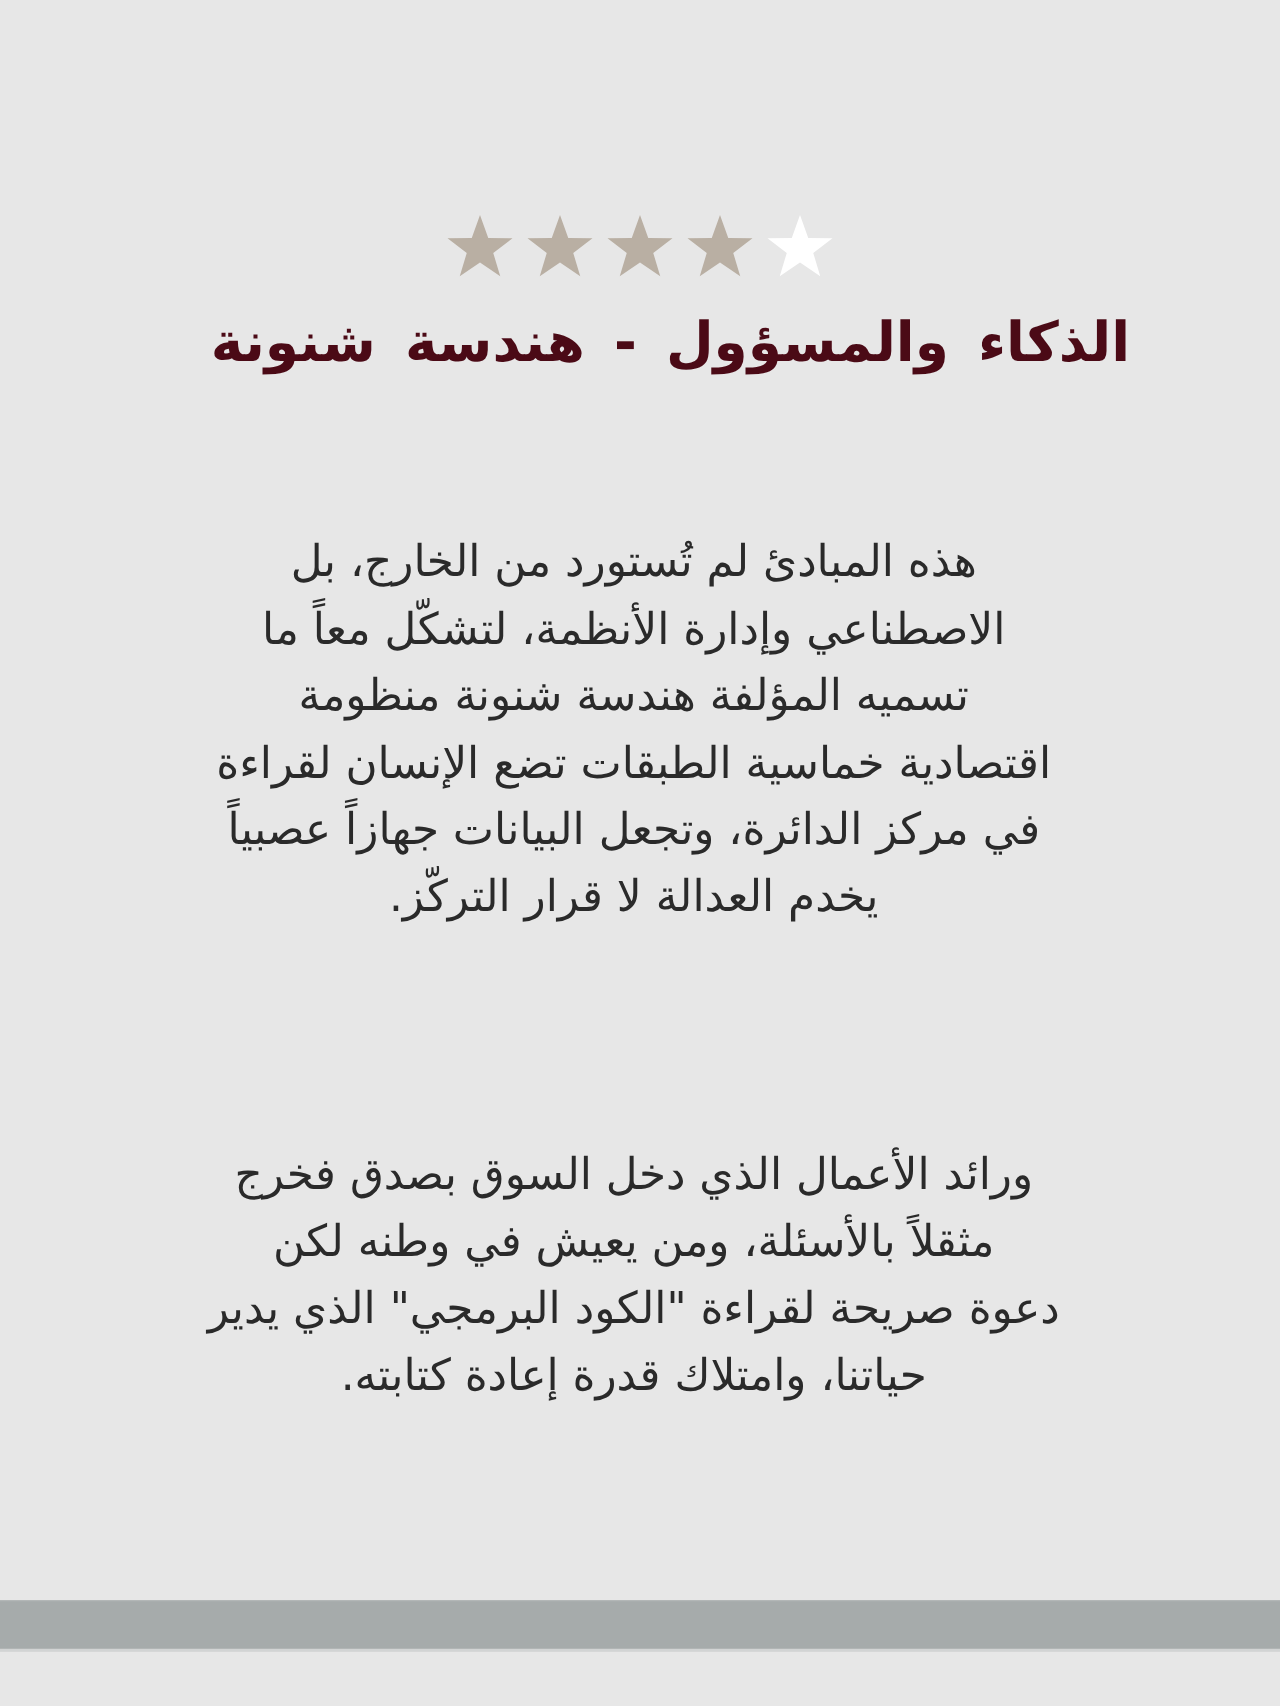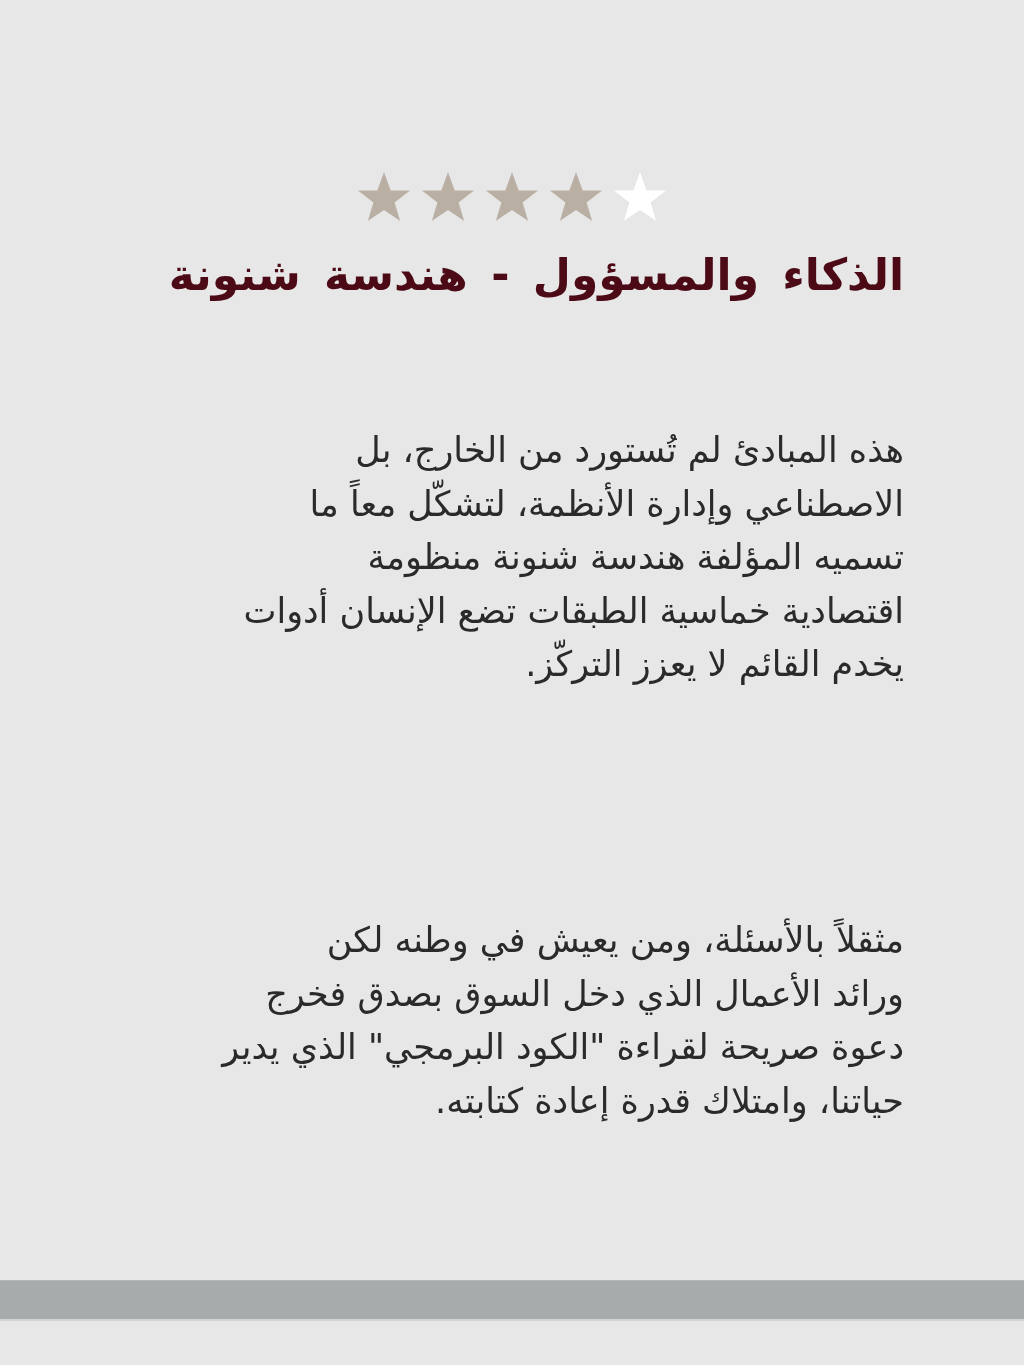--- a/index.html
+++ b/index.html
@@ -45,21 +45,21 @@
       line-height: 58px;
       word-spacing: 8px;
     }
     .title .line { display: block; white-space: nowrap; }
 
     .body-text {
       position: absolute;
       left: 110px;
       width: 794px;
       direction: rtl;
-      text-align: right;
+      text-align: center;
       color: #2a2a2a;
       font-family: "DejaVu Sans", sans-serif;
       font-size: 35px;
       line-height: 53.5px;
     }
     .body-text .line { display: block; white-space: nowrap; }
     .para1 { top: 424px; }
     .para2 { top: 914px; }
 
     .footer-bar {
@@ -106,24 +106,25 @@
 </div>
 
 <h1 class="title" style="margin: 0px; color: rgb(75, 10, 22);">
   <span class="line">الذكاء والمسؤول - هندسة شنونة</span>
 </h1>
 
 <div class="body-text para1" style="color: rgb(42, 42, 42);">
   <span class="line">هذه المبادئ لم تُستورد من الخارج، بل</span>
   <span class="line">الاصطناعي وإدارة الأنظمة، لتشكّل معاً ما</span>
   <span class="line">تسميه المؤلفة هندسة شنونة  منظومة</span>
-  <span class="line">اقتصادية خماسية الطبقات تضع الإنسان أدوات</span>
-  <span class="line">يخدم القائم لا يعزز التركّز.</span>
+  <span class="line">اقتصادية خماسية الطبقات تضع الإنسان لقراءة</span>
+  <span class="line">في مركز الدائرة، وتجعل البيانات جهازاً عصبياً</span>
+  <span class="line">يخدم العدالة لا قرار التركّز.</span>
 </div>
 
 <div class="body-text para2" style="color: rgb(42, 42, 42);">
+  <span class="line">ورائد الأعمال الذي دخل السوق بصدق فخرج</span>
   <span class="line">مثقلاً بالأسئلة، ومن يعيش في وطنه لكن</span>
-  <span class="line">ورائد الأعمال الذي دخل السوق بصدق فخرج</span>
   <span class="line">دعوة صريحة لقراءة "الكود البرمجي" الذي يدير</span>
   <span class="line">حياتنا، وامتلاك قدرة إعادة كتابته.</span>
 </div>
 
 <div class="footer-bar" style="background: rgb(166, 171, 171);"></div>
 
 </body></html>

